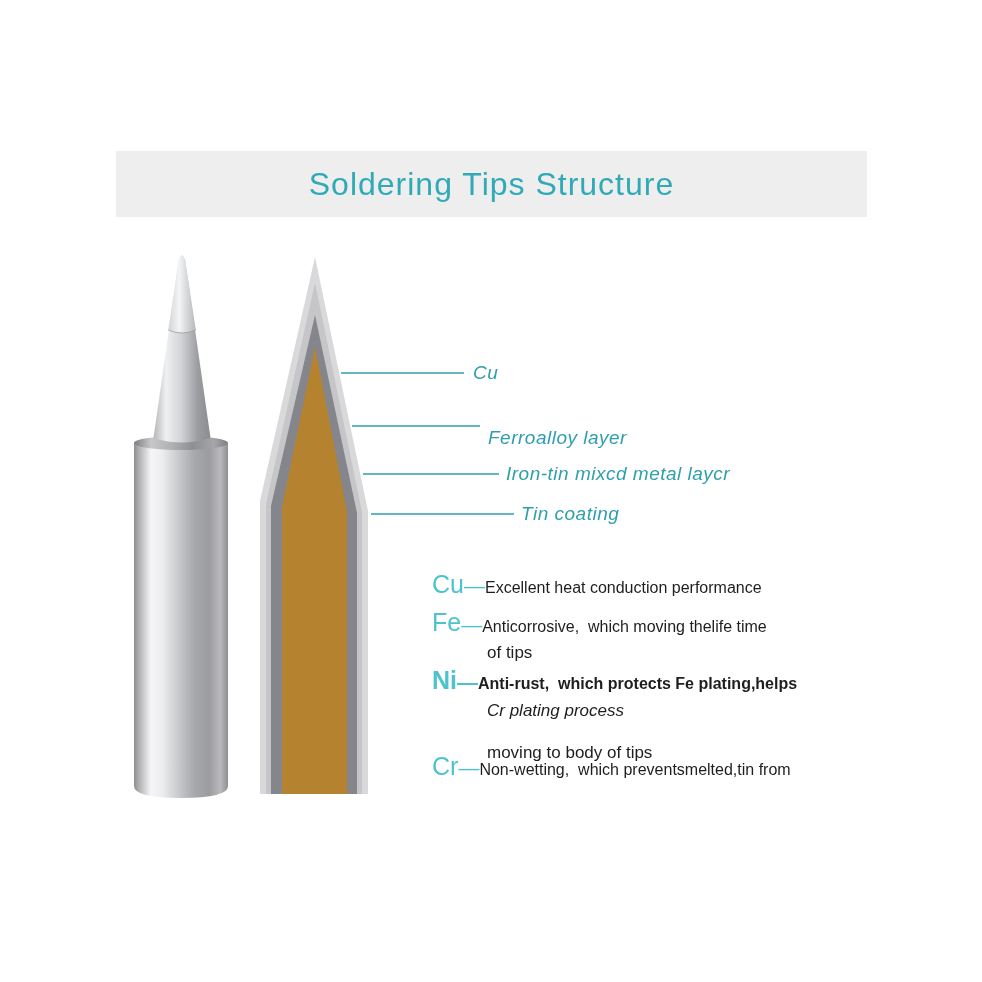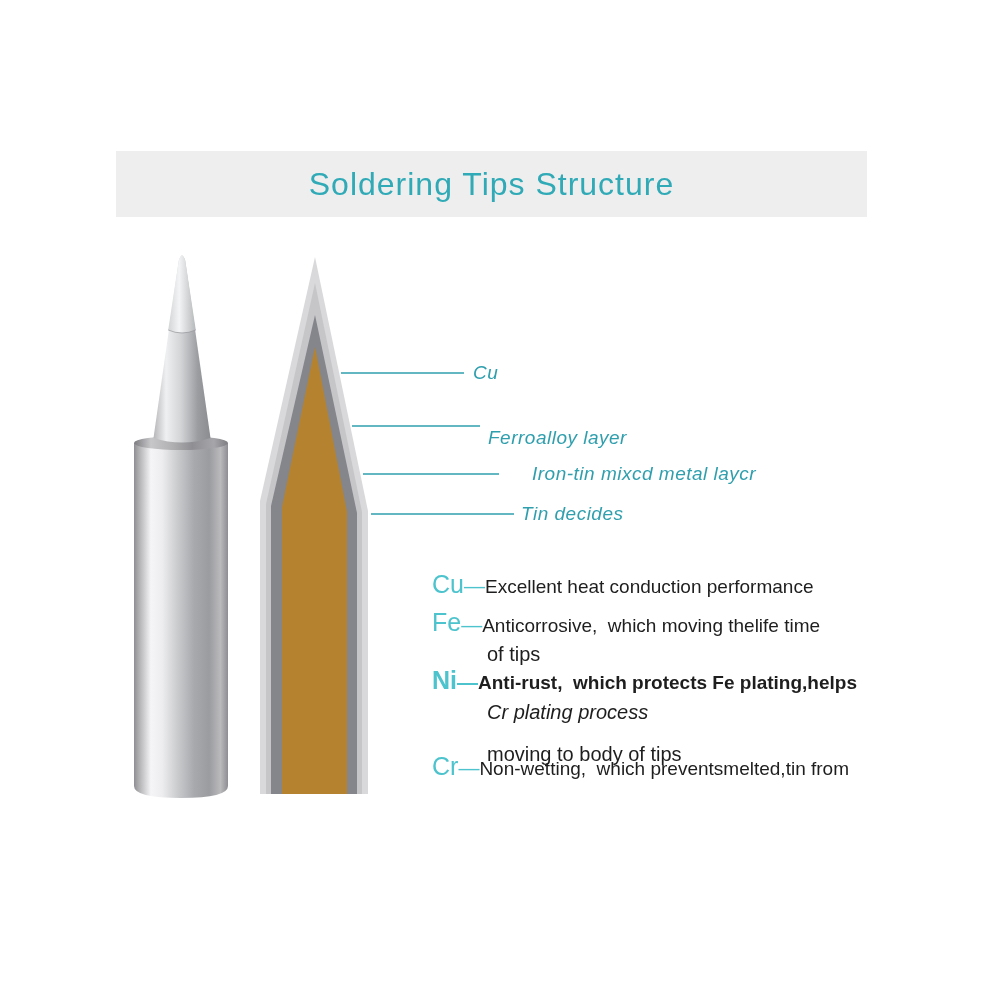--- a/index.html
+++ b/index.html
@@ -17,23 +17,23 @@
   svg.diagram{position:absolute;left:0;top:0;pointer-events:none;}
   .layer-label{
     position:absolute;color:#2f9fae;font-size:19px;font-style:italic;
     white-space:pre;letter-spacing:0.5px;
   }
   .legend-row{
     position:absolute;display:flex;align-items:baseline;white-space:pre;
   }
   .legend-symbol{color:#4cc3cd;font-size:25px;line-height:1;}
   .legend-dash{color:#4cc3cd;font-size:21px;line-height:1;}
-  .legend-text{color:#1e1e1e;font-size:19px;line-height:1;}
+  .legend-text{color:#1e1e1e;font-size:16px;line-height:1;}
   .legend-cont{
-    position:absolute;color:#1e1e1e;font-size:20px;white-space:pre;
+    position:absolute;color:#1e1e1e;font-size:17px;white-space:pre;
   }
 </style>
 </head>
 <body>
 
 <div class="banner">
   <span class="title">Soldering Tips Structure</span>
 </div>
 
 <svg class="diagram" width="982" height="982" viewBox="0 0 982 982">
@@ -89,22 +89,22 @@
   <g stroke="#2f9fae" stroke-width="1.4">
     <line x1="341" y1="373" x2="464" y2="373"></line>
     <line x1="352" y1="426" x2="480" y2="426"></line>
     <line x1="363" y1="474" x2="499" y2="474"></line>
     <line x1="371" y1="514" x2="514" y2="514"></line>
   </g>
 </svg>
 
 <div class="layer-label" style="left:473px;top:362px;">Cu</div>
 <div class="layer-label" style="left:488px;top:415px;margin-top:12px;">Ferroalloy layer</div>
-<div class="layer-label" style="left:506px;top:463px;margin-left:26px;">Iron-tin mixcd metal laycr</div>
-<div class="layer-label" style="left:521px;top:503px;">Tin decides</div>
+<div class="layer-label" style="left:506px;top:463px;">Iron-tin mixcd metal laycr</div>
+<div class="layer-label" style="left:521px;top:503px;">Tin coating</div>
 
 <div>
 
   <div class="legend-row" style="left:432px;top:572px;">
     <span class="legend-symbol">Cu</span><span class="legend-dash">—</span><span class="legend-text">Excellent heat conduction performance</span>
   </div>
 
   <div class="legend-row" style="left:432px;top:610px;align-items:flex-end;">
     <span class="legend-symbol">Fe</span><span class="legend-dash">—</span><span class="legend-text">Anticorrosive,  which moving thelife time</span>
   </div>

